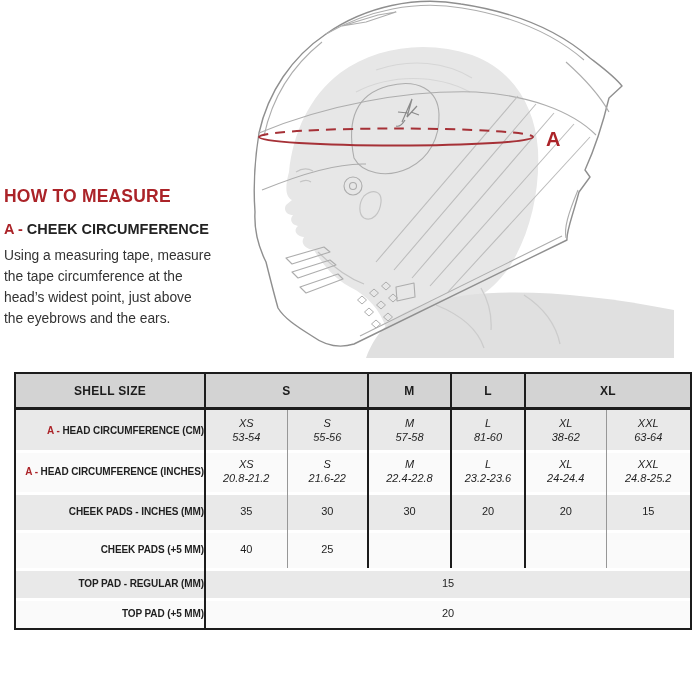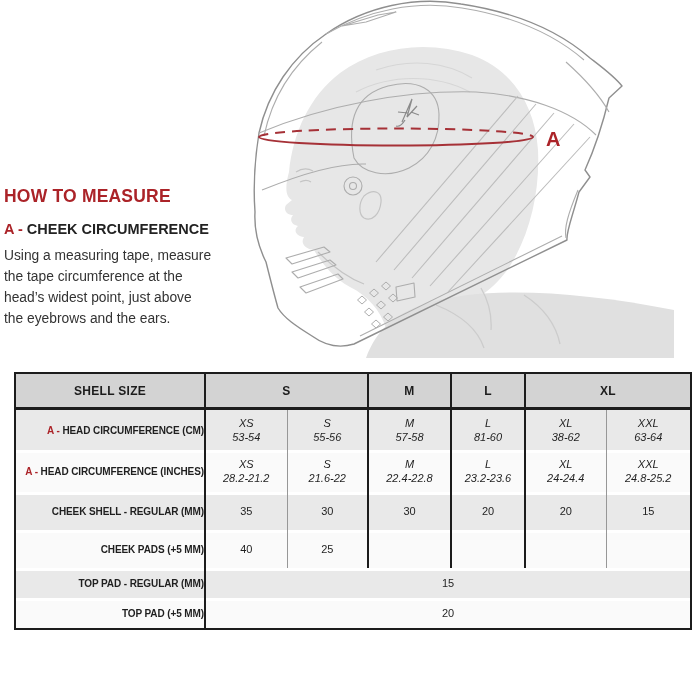--- a/index.html
+++ b/index.html
@@ -186,21 +186,21 @@
           </td>
         <td class="dual">
             <span>XXL</span>
             <span>63-64</span>
           </td>
       </tr>
       <tr class="plain h42">
         <td class="lbl bb"><span class="red">A -</span> <span>HEAD CIRCUMFERENCE (INCHES)</span></td>
         <td class="bg dual">
             <span>XS</span>
-            <span>28.2-21.2</span>
+            <span>20.8-21.2</span>
           </td>
         <td class="bb dual">
             <span>S</span>
             <span>21.6-22</span>
           </td>
         <td class="bb dual">
             <span>M</span>
             <span>22.4-22.8</span>
           </td>
         <td class="bb dual">
@@ -210,21 +210,21 @@
         <td class="bg dual">
             <span>XL</span>
             <span>24-24.4</span>
           </td>
         <td class="dual">
             <span>XXL</span>
             <span>24.8-25.2</span>
           </td>
       </tr>
       <tr class="shade h38">
-        <td class="lbl bb">CHEEK SHELL - REGULAR (MM)</td>
+        <td class="lbl bb">CHEEK PADS - INCHES (MM)</td>
         <td class="bg">35</td>
         <td class="bb">30</td>
         <td class="bb">30</td>
         <td class="bb">20</td>
         <td class="bg">20</td>
         <td>15</td>
       </tr>
       <tr class="plain h38">
         <td class="lbl bb">CHEEK PADS (+5 MM)</td>
         <td class="bg">40</td>

